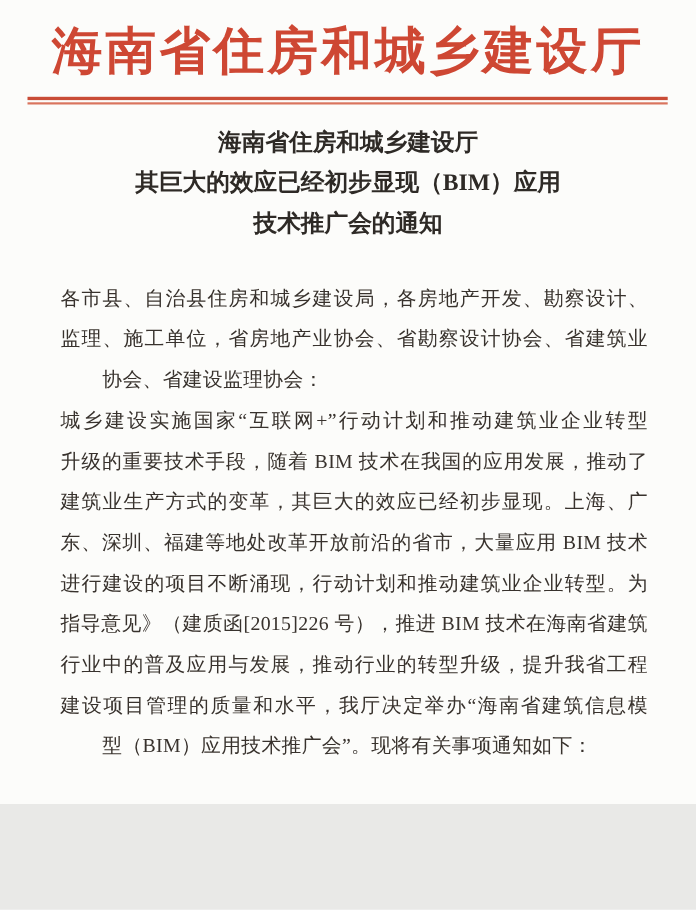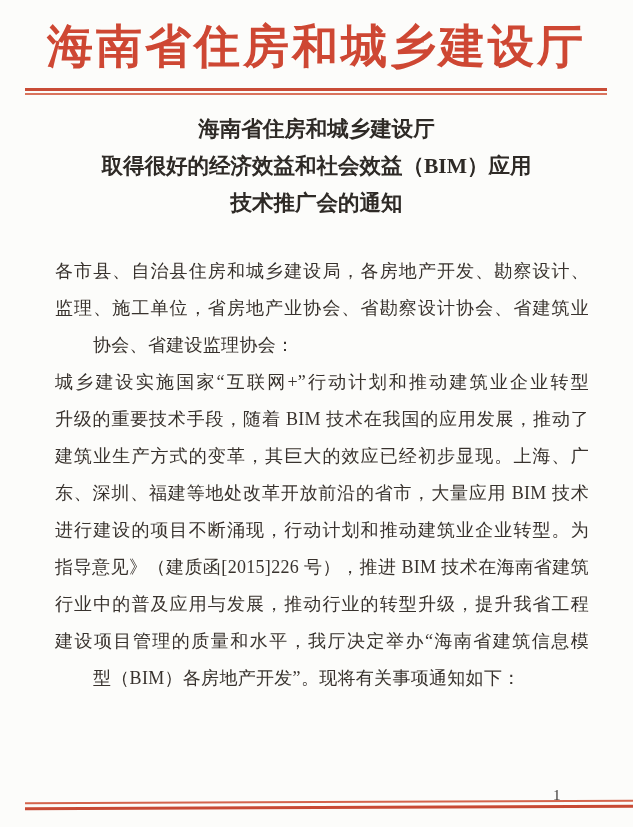--- a/index.html
+++ b/index.html
@@ -1,20 +1,20 @@
 <!DOCTYPE html>
 <html><head>
 <meta charset="utf-8">
 <style>
   * { margin: 0; padding: 0; box-sizing: border-box; }
   html, body { background: #e9e9e7; }
   .page {
     position: relative;
     width: 633px;
-    height: 827px;
+    height: 731px;
     margin: 0 auto;
     background: #fcfcfa;
     font-family: "Liberation Serif", "DejaVu Serif", serif;
     overflow: hidden;
   }
   
   .letterhead {
     position: absolute;
     top: 16px;
     left: 0;
@@ -92,40 +92,40 @@
   <div class="letterhead">海南省住房和城乡建设厅</div>
 
   <div class="header-rule">
     <div class="rule-thick"></div>
     <div class="rule-gap"></div>
     <div class="rule-thin"></div>
   </div>
 
   <div class="doc-title">
     <div class="title-line">海南省住房和城乡建设厅</div>
-    <div class="title-line">取得很好的经济效益和社会效益（BIM）应用</div>
+    <div class="title-line">其巨大的效应已经初步显现（BIM）应用</div>
     <div class="title-line">技术推广会的通知</div>
   </div>
 
   <div class="body-text">
     <div>
       <div class="bline">各市县、自治县住房和城乡建设局，各房地产开发、勘察设计、</div>
       <div class="bline">监理、施工单位，省房地产业协会、省勘察设计协会、省建筑业</div>
       <div class="bline last">协会、省建设监理协会：</div>
     </div>
     <div>
       <div class="bline">城乡建设实施国家“互联网+”行动计划和推动建筑业企业转型</div>
       <div class="bline">升级的重要技术手段，随着 BIM 技术在我国的应用发展，推动了</div>
       <div class="bline">建筑业生产方式的变革，其巨大的效应已经初步显现。上海、广</div>
       <div class="bline">东、深圳、福建等地处改革开放前沿的省市，大量应用 BIM 技术</div>
       <div class="bline">进行建设的项目不断涌现，行动计划和推动建筑业企业转型。为</div>
       <div class="bline">指导意见》（建质函[2015]226 号），推进 BIM 技术在海南省建筑</div>
       <div class="bline">行业中的普及应用与发展，推动行业的转型升级，提升我省工程</div>
       <div class="bline">建设项目管理的质量和水平，我厅决定举办“海南省建筑信息模</div>
-      <div class="bline last">型（BIM）各房地产开发”。现将有关事项通知如下：</div>
+      <div class="bline last">型（BIM）应用技术推广会”。现将有关事项通知如下：</div>
     </div>
   </div>
 
   <span class="page-number">1</span>
 
   <div class="footer-rule">
     <div class="rule-thin"></div>
     <div class="rule-gap"></div>
     <div class="rule-thick"></div>
   </div>

